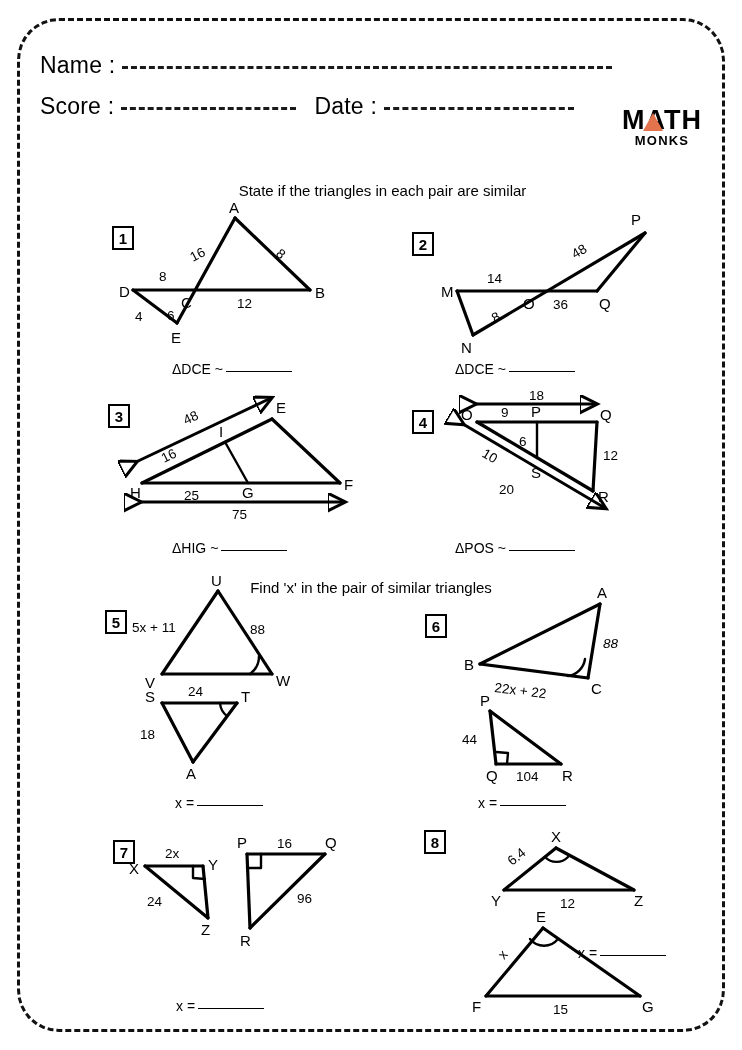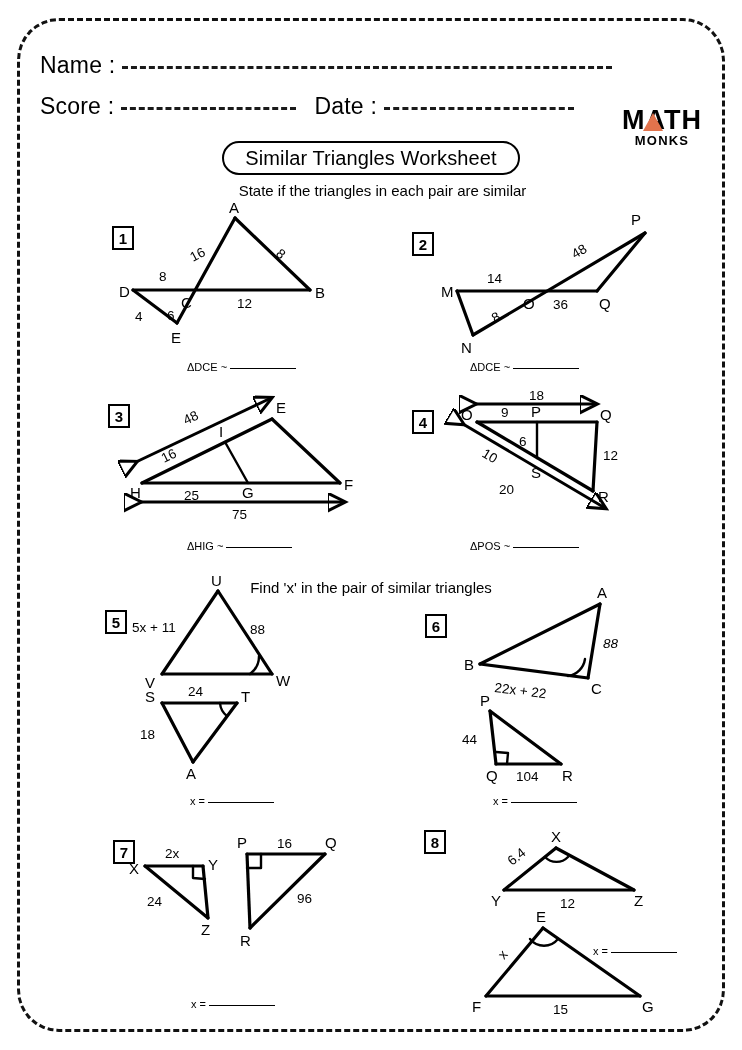--- a/index.html
+++ b/index.html
@@ -65,21 +65,21 @@
   .prob { position: absolute; }
   .numbox {
     position: absolute;
     width: 22px; height: 24px;
     border: 2px solid #000;
     display: flex; align-items: center; justify-content: center;
     font-size: 15px; font-weight: 700;
     background: #fff;
   }
   .ans {
-    position: absolute; font-size: 11px; white-space: nowrap; margin-left: 15px;
+    position: absolute; font-size: 14px; white-space: nowrap;
   }
   .ans .ul {
     display: inline-block; width: 66px;
     border-bottom: 1.6px solid #000; vertical-align: 2px; margin-left: 3px;
   }
   svg { overflow: visible; display: block; }
   svg text {
     font-family: "Liberation Sans", sans-serif;
     font-size: 14px; fill: #000;
   }
@@ -110,21 +110,20 @@
   </div>
 
   <div id="logo">
     <div class="m1">
       <span>MATH</span>
       <span class="tri" style="border-bottom-color: rgb(226, 115, 76);"></span>
     </div>
     <div class="m2">MONKS</div>
   </div>
 
-  <div id="title-pill">Similar Triangles Worksheet</div>
   <div class="section-dir" id="dir1">State if the triangles in each pair are similar</div>
   <div class="section-dir" id="dir2">Find 'x' in the pair of similar triangles</div>
 
   <div class="prob" style="left:0; top:0;">
     <div class="numbox" style="left:112px; top:226px;">1</div>
     <svg style="position:absolute; left:125px; top:205px;" width="220" height="150">
 
       <line class="thick" x1="8" y1="85" x2="185" y2="85"></line>
 
       <line class="thick" x1="110" y1="13" x2="52" y2="118"></line>

